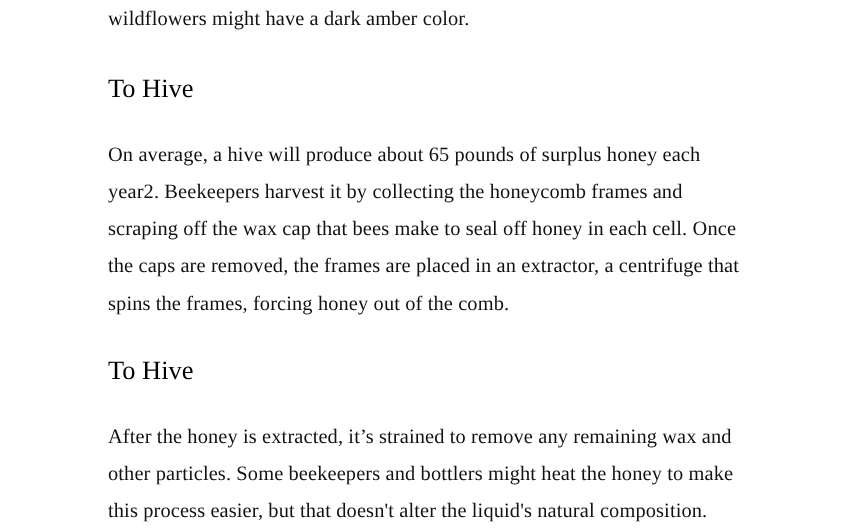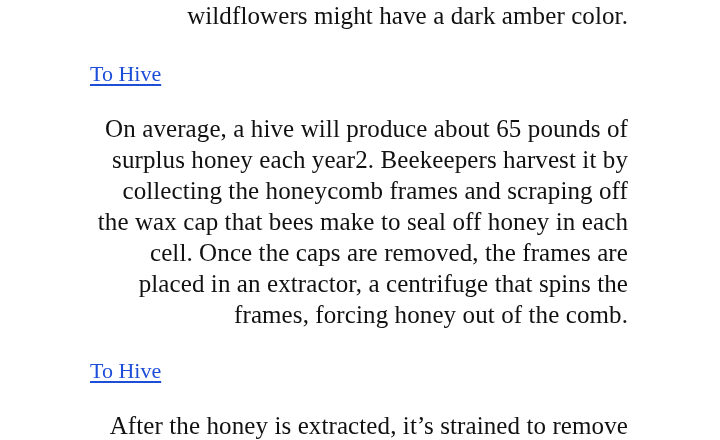--- a/index.html
+++ b/index.html
@@ -19,37 +19,35 @@
     width: 720px;
     height: 440px;
     background: #ffffff;
     box-sizing: border-box;
     padding: 0 92px 0 90px;
   }
   .doc-body {
     padding-top: 0;
   }
   p.para {
-    font-size: 25px;
+    font-size: 17px;
     line-height: 31px;
     margin: 0;
     color: #111111;
     letter-spacing: 0.1px;
-    text-align: right;
   }
   .clipped-top {
     margin-top: -16px;
   }
   h2.heading {
     font-size: 22px;
     line-height: 30px;
     font-weight: normal;
-    color: #1d4ed8;
+    color: #000000;
     margin: 0;
-    text-decoration: underline;
     text-underline-offset: 3px;
     cursor: pointer;
   }
   .gap-after-para { height: 28px; }
   .gap-after-heading { height: 24px; }
   .gap-before-heading { height: 26px; }
 </style>
 </head>
 <body>
 

